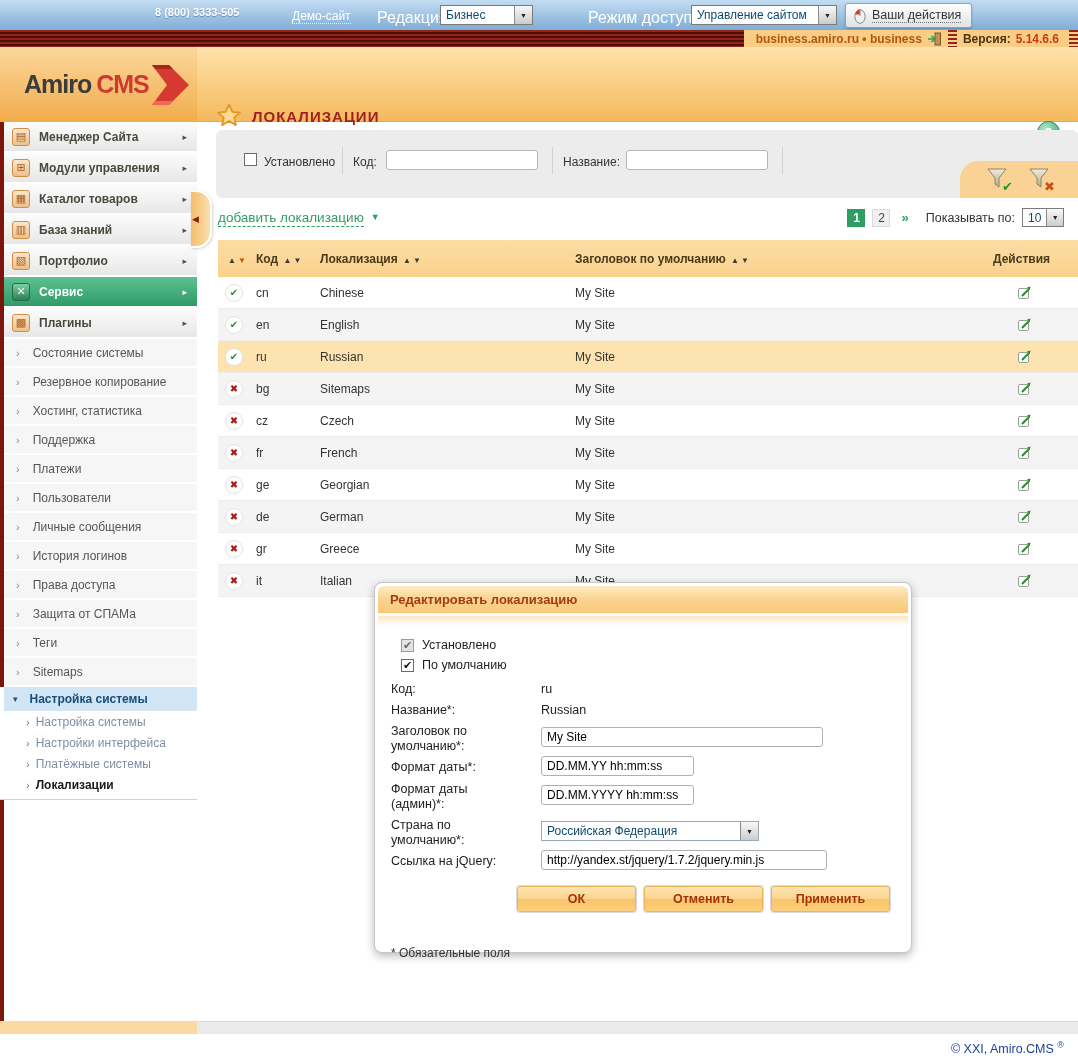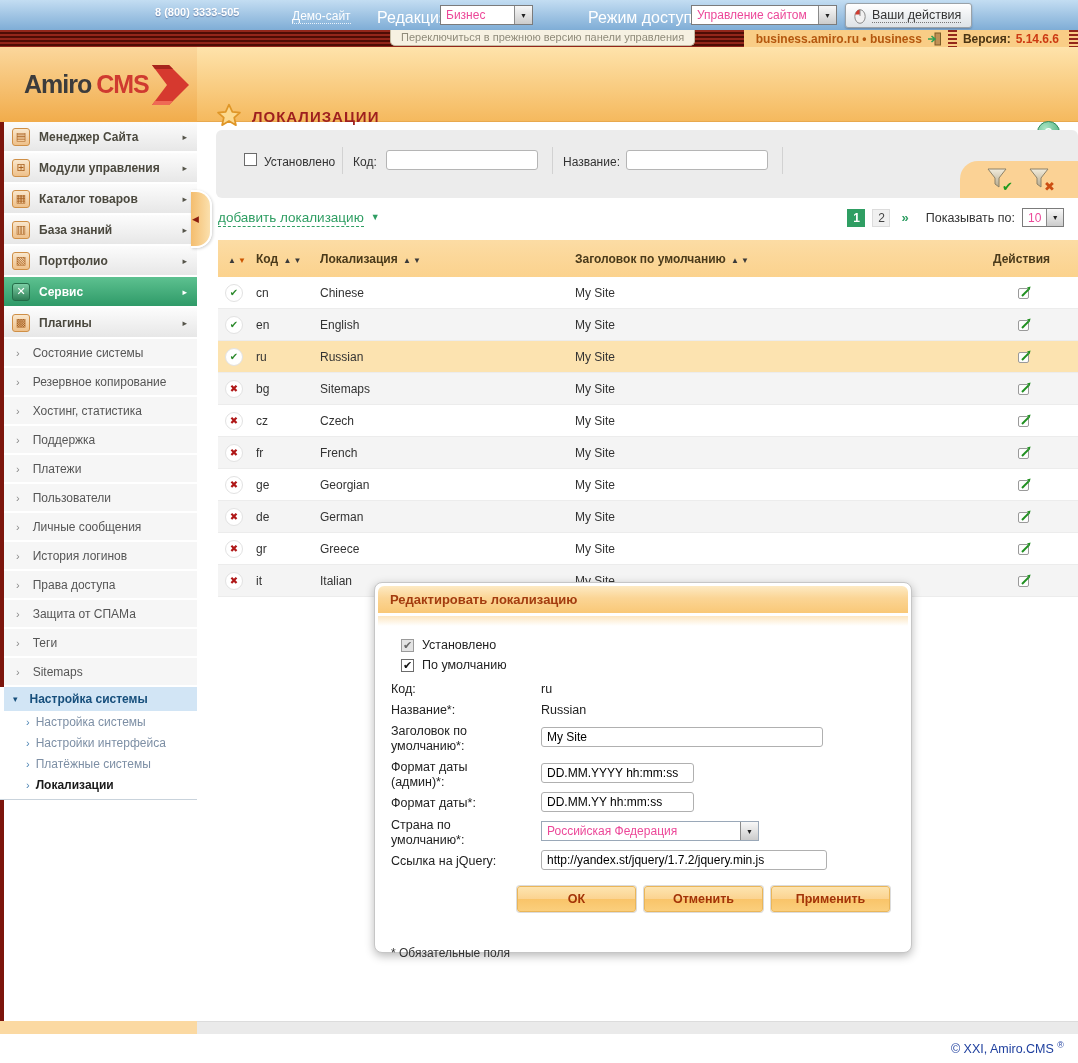--- a/index.html
+++ b/index.html
@@ -6,21 +6,21 @@
   .page{position:relative;width:1078px;height:1063px;background:#fff;overflow:hidden;
         font-family:"Liberation Sans","DejaVu Sans",sans-serif;font-size:12px;color:#333;}
 
   
   .topbar{position:absolute;left:0;top:0;width:1078px;height:30px;
           background:linear-gradient(#c3ddf2,#7fadd6);}
   .topbar .phone{position:absolute;left:155px;top:6px;color:#fff;font-size:11px;font-weight:bold;text-shadow:0 1px 1px rgba(0,0,60,.3);}
   .topbar .demo{position:absolute;left:292px;top:9px;color:#fff;font-size:12px;border-bottom:1px dotted #e8f2fb;cursor:pointer;}
   .topbar .lbl{position:absolute;top:9px;color:#fff;font-size:16px;}
   .combo{display:inline-flex;align-items:center;background:#fff;border:1px solid #7b7b7b;height:20px;box-sizing:border-box;cursor:pointer;}
-  .combo .txt{padding:0 5px;font-size:12px;color:#ec4899;white-space:nowrap;flex:1;}
+  .combo .txt{padding:0 5px;font-size:12px;color:#0c4a6e;white-space:nowrap;flex:1;}
   .combo .arr{width:17px;align-self:stretch;background:linear-gradient(#f8f8f8,#cccccc);border-left:1px solid #8a8a8a;
               display:flex;align-items:center;justify-content:center;font-size:7px;color:#222;}
   .actions-btn{position:absolute;left:845px;top:3px;height:23px;padding:0 10px 0 8px;display:flex;align-items:center;gap:6px;
                background:linear-gradient(#ffffff,#dde2e6);border:1px solid #9aa2a8;border-radius:3px;cursor:pointer;
                box-shadow:0 1px 2px rgba(0,0,30,.25);}
   .actions-btn span{font-size:12.5px;color:#333;border-bottom:1px dotted #777;}
 
   
   .stripbar{position:absolute;left:0;top:30px;width:1078px;height:17px;
             background:repeating-linear-gradient(180deg,#93261a 0 2px,#4e0d05 2px 4px);}
@@ -170,21 +170,20 @@
       <svg width="12" height="16">
         <ellipse cx="6" cy="8.5" rx="5.2" ry="6.8" fill="#f1f1f1" stroke="#8a8a8a"></ellipse>
         <path d="M1.2 6.5 A5.2 6.8 0 0 1 6 1.7 L6 6.5 Z" fill="#d23b2f"></path>
         <line x1="6" y1="1.7" x2="6" y2="8" stroke="#8a8a8a"></line>
       </svg>
       <span>Ваши действия</span>
     </div>
   </div>
 
   <div class="stripbar">
-    <div class="switch-tab">Переключиться в прежнюю версию панели управления</div>
     <div class="strip-right">
       <span class="acct">business.amiro.ru • business</span>
       <svg width="15" height="14" style="margin-left:5px;cursor:pointer;">
         <rect x="8" y="1" width="5.5" height="12" fill="#c09055" stroke="#7a5a26"></rect>
         <path d="M1 7 h6.5 M4.5 4 L8 7 L4.5 10" stroke="#2f9e53" stroke-width="1.6" fill="none"></path>
       </svg>
       <span class="sep-str"></span>
       <span class="ver-lbl">Версия:</span>
       <span class="ver-val">5.14.6.6</span>
       <span class="sep-str" style="margin-right:0;"></span>
@@ -583,26 +582,26 @@
     </div>
     <div class="dlg-row">
       <span class="dlg-label">Название*:</span>
       <span class="dlg-val">Russian</span>
     </div>
     <div class="dlg-row">
       <span class="dlg-label">Заголовок по умолчанию*:</span>
       <input class="dlg-inp" style="width: 282px;" value="My Site">
     </div>
     <div class="dlg-row">
+      <span class="dlg-label">Формат даты*:</span>
+      <input class="dlg-inp" style="width: 153px;" value="DD.MM.YY hh:mm:ss">
+    </div>
+    <div class="dlg-row">
       <span class="dlg-label">Формат даты (админ)*:</span>
       <input class="dlg-inp" style="width: 153px;" value="DD.MM.YYYY hh:mm:ss">
-    </div>
-    <div class="dlg-row">
-      <span class="dlg-label">Формат даты*:</span>
-      <input class="dlg-inp" style="width: 153px;" value="DD.MM.YY hh:mm:ss">
     </div>
     <div class="dlg-row">
       <span class="dlg-label">Страна по умолчанию*:</span>
       <div class="combo dlg-combo">
         <span class="txt">Российская Федерация</span>
         <span class="arr">▼</span>
       </div>
     </div>
     <div class="dlg-row">
       <span class="dlg-label">Ссылка на jQuery:</span>

